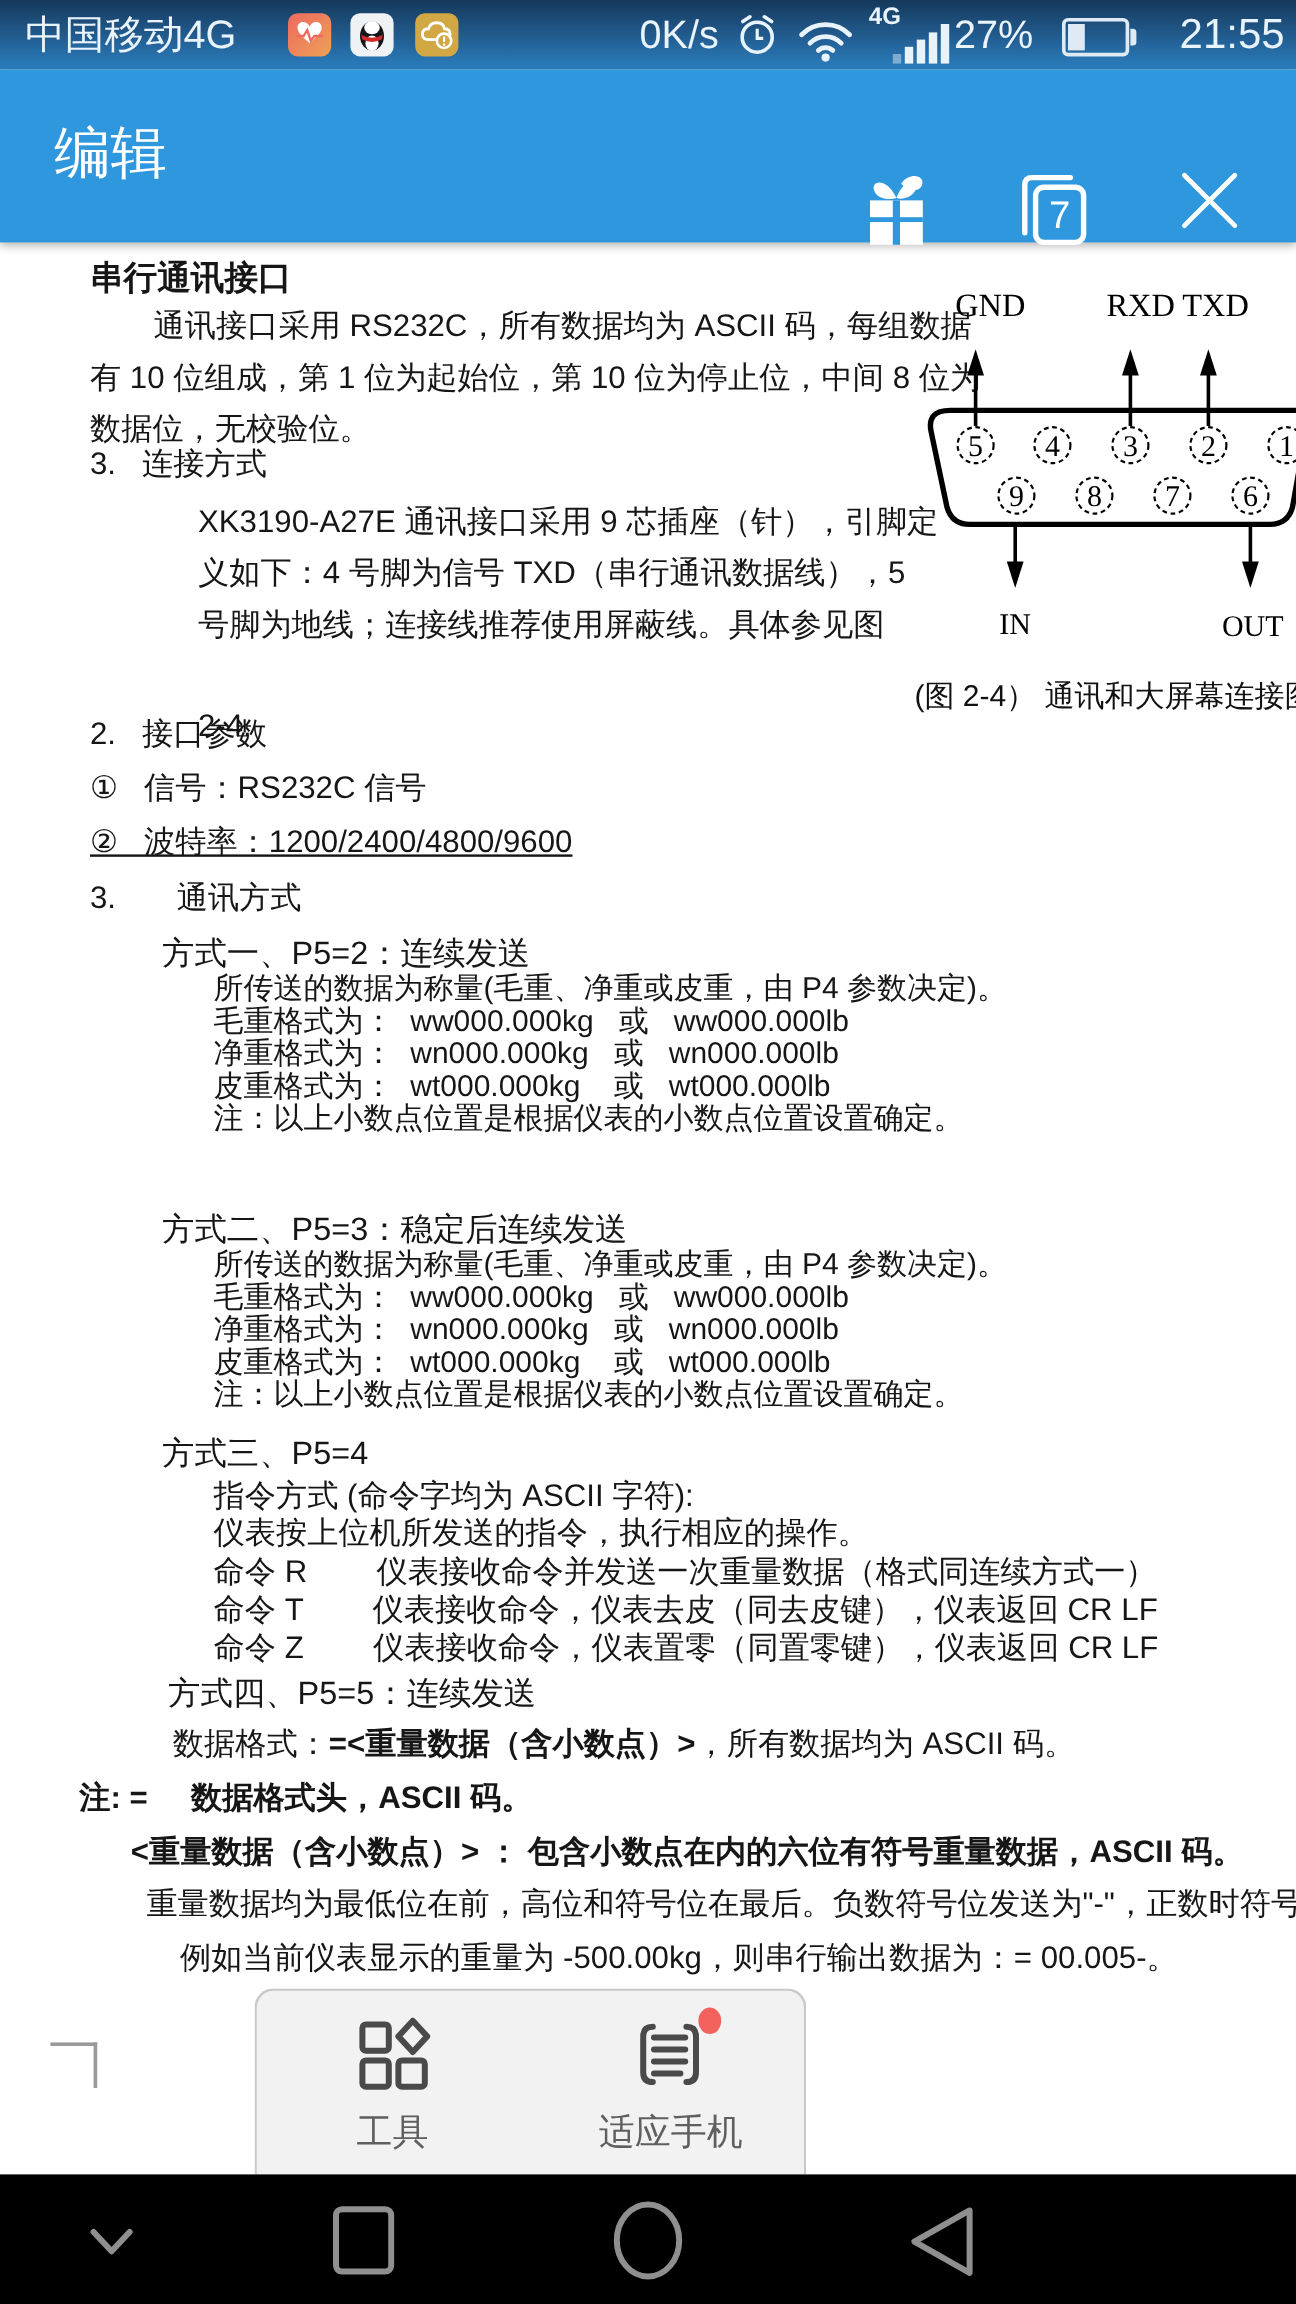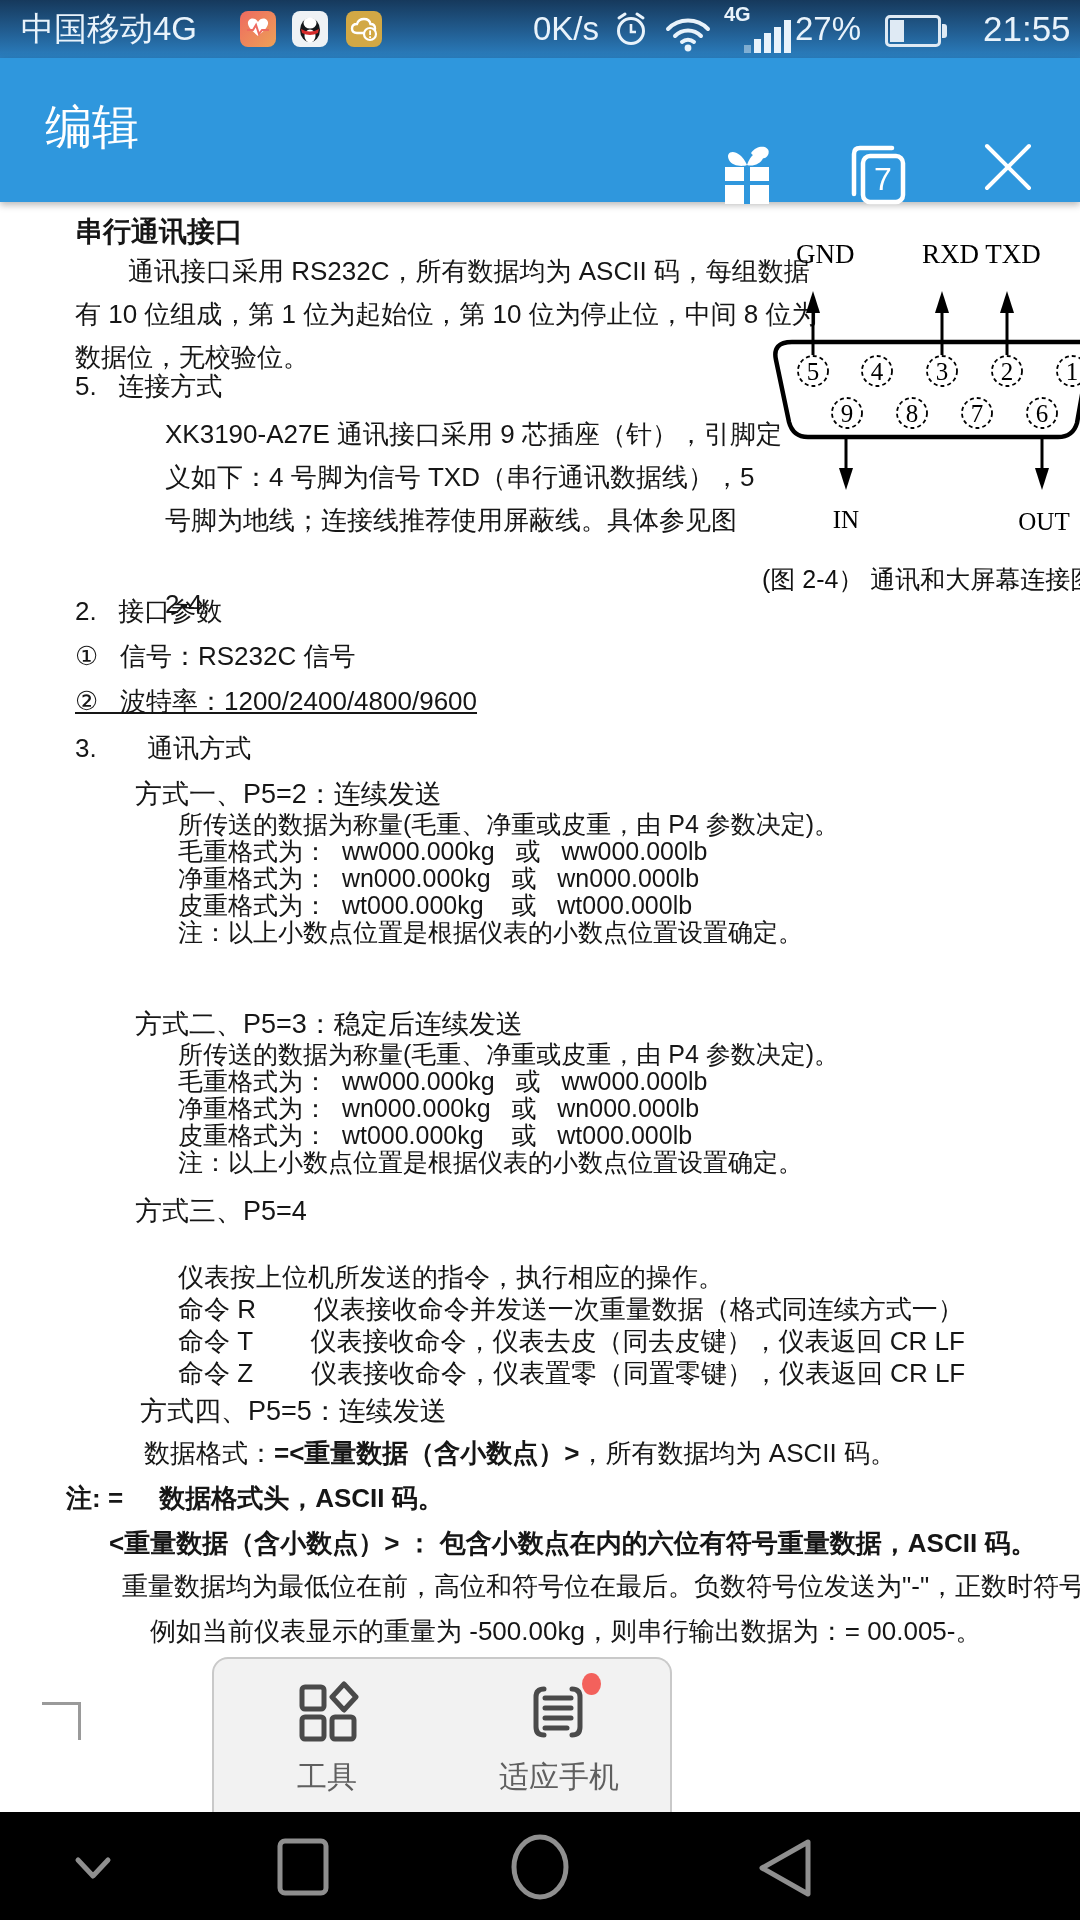--- a/index.html
+++ b/index.html
@@ -136,21 +136,21 @@
         <line x1="4" y1="4" x2="46" y2="46" stroke="#ffffff" stroke-width="4" stroke-linecap="round"></line>
         <line x1="46" y1="4" x2="4" y2="46" stroke="#ffffff" stroke-width="4" stroke-linecap="round"></line>
       </svg>
     </div>
   </div>
 
   <div class="ln h" style="left:75px;top:216px;">串行通讯接口</div>
   <div class="ln" style="left:128px;top:256px;">通讯接口采用 RS232C，所有数据均为 ASCII 码，每组数据</div>
   <div class="ln" style="left:75px;top:299px;">有 10 位组成，第 1 位为起始位，第 10 位为停止位，中间 8 位为</div>
   <div class="ln" style="left:75px;top:342px;">数据位，无校验位。</div>
-  <div class="ln" style="left:75px;top:371px;">5.   连接方式</div>
+  <div class="ln" style="left:75px;top:371px;">3.   连接方式</div>
   <div class="ln" style="left:165px;top:419px;">XK3190-A27E 通讯接口采用 9 芯插座（针），引脚定</div>
   <div class="ln" style="left:165px;top:462px;">义如下：4 号脚为信号 TXD（串行通讯数据线），5</div>
   <div class="ln" style="left:165px;top:505px;">号脚为地线；连接线推荐使用屏蔽线。具体参见图</div>
   <div class="ln" style="left:165px;top:549px;margin-top:40px;">2-4.</div>
   <div class="ln" style="left:75px;top:596px;">2.   接口参数</div>
   <div class="ln" style="left:75px;top:641px;">①   信号：RS232C 信号</div>
   <div class="ln" style="left:75px;top:686px;text-decoration:underline;">②   波特率：1200/2400/4800/9600</div>
   <div class="ln" style="left:75px;top:733px;">3.       通讯方式</div>
 
   <div class="ln mode" style="left:135px;top:779px;">方式一、P5=2：连续发送</div>
@@ -161,20 +161,21 @@
   <div class="ln fmt" style="left:178px;top:919px;">注：以上小数点位置是根据仪表的小数点位置设置确定。</div>
 
   <div class="ln mode" style="left:135px;top:1009px;">方式二、P5=3：稳定后连续发送</div>
   <div class="ln fmt" style="left:178px;top:1041px;">所传送的数据为称量(毛重、净重或皮重，由 P4 参数决定)。</div>
   <div class="ln fmt" style="left:178px;top:1068px;">毛重格式为：  ww000.000kg   或   ww000.000lb</div>
   <div class="ln fmt" style="left:178px;top:1095px;">净重格式为：  wn000.000kg   或   wn000.000lb</div>
   <div class="ln fmt" style="left:178px;top:1122px;">皮重格式为：  wt000.000kg    或   wt000.000lb</div>
   <div class="ln fmt" style="left:178px;top:1149px;">注：以上小数点位置是根据仪表的小数点位置设置确定。</div>
 
   <div class="ln mode" style="left:135px;top:1196px;">方式三、P5=4</div>
+  <div class="ln" style="left:178px;top:1231px;">指令方式 (命令字均为 ASCII 字符):</div>
   <div class="ln" style="left:178px;top:1262px;">仪表按上位机所发送的指令，执行相应的操作。</div>
   <div class="ln" style="left:178px;top:1294px;">命令 R        仪表接收命令并发送一次重量数据（格式同连续方式一）</div>
   <div class="ln" style="left:178px;top:1326px;">命令 T        仪表接收命令，仪表去皮（同去皮键），仪表返回 CR LF</div>
   <div class="ln" style="left:178px;top:1358px;">命令 Z        仪表接收命令，仪表置零（同置零键），仪表返回 CR LF</div>
 
   <div class="ln mode" style="left:140px;top:1396px;">方式四、P5=5：连续发送</div>
   <div class="ln" style="left:144px;top:1438px;"><span>数据格式：</span><span class="bseg">=&lt;重量数据（含小数点）&gt;</span><span>，所有数据均为 ASCII 码。</span></div>
 
   <div class="ln bold" style="left:66px;top:1483px;">注: =     数据格式头，ASCII 码。</div>
   <div class="ln bold" style="left:109px;top:1528px;">&lt;重量数据（含小数点）&gt; ： 包含小数点在内的六位有符号重量数据，ASCII 码。</div>

